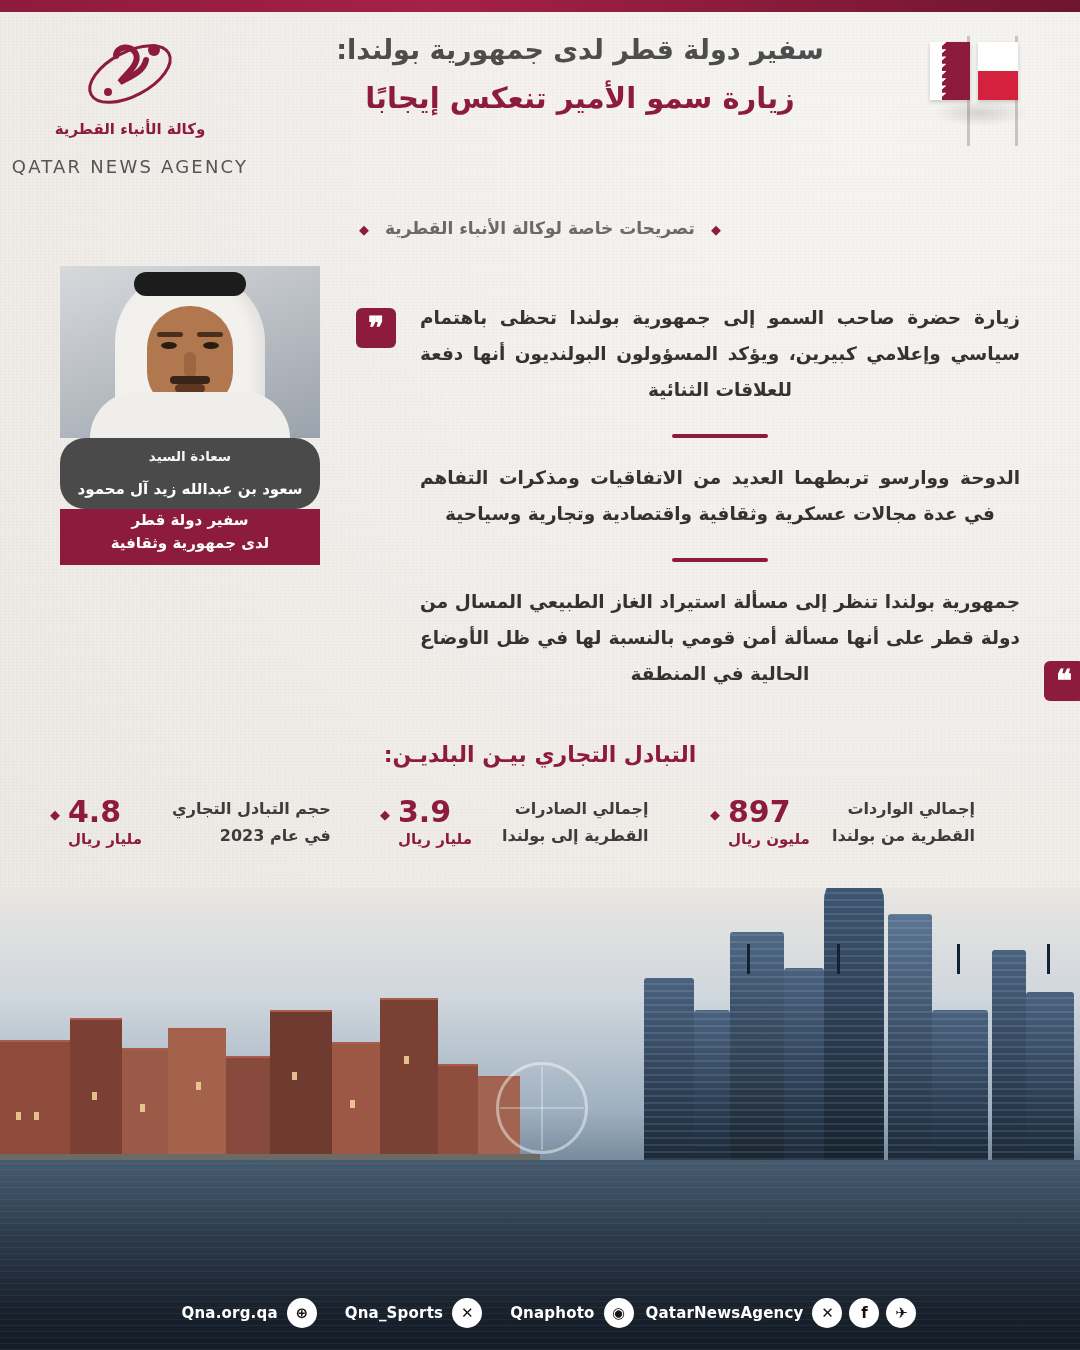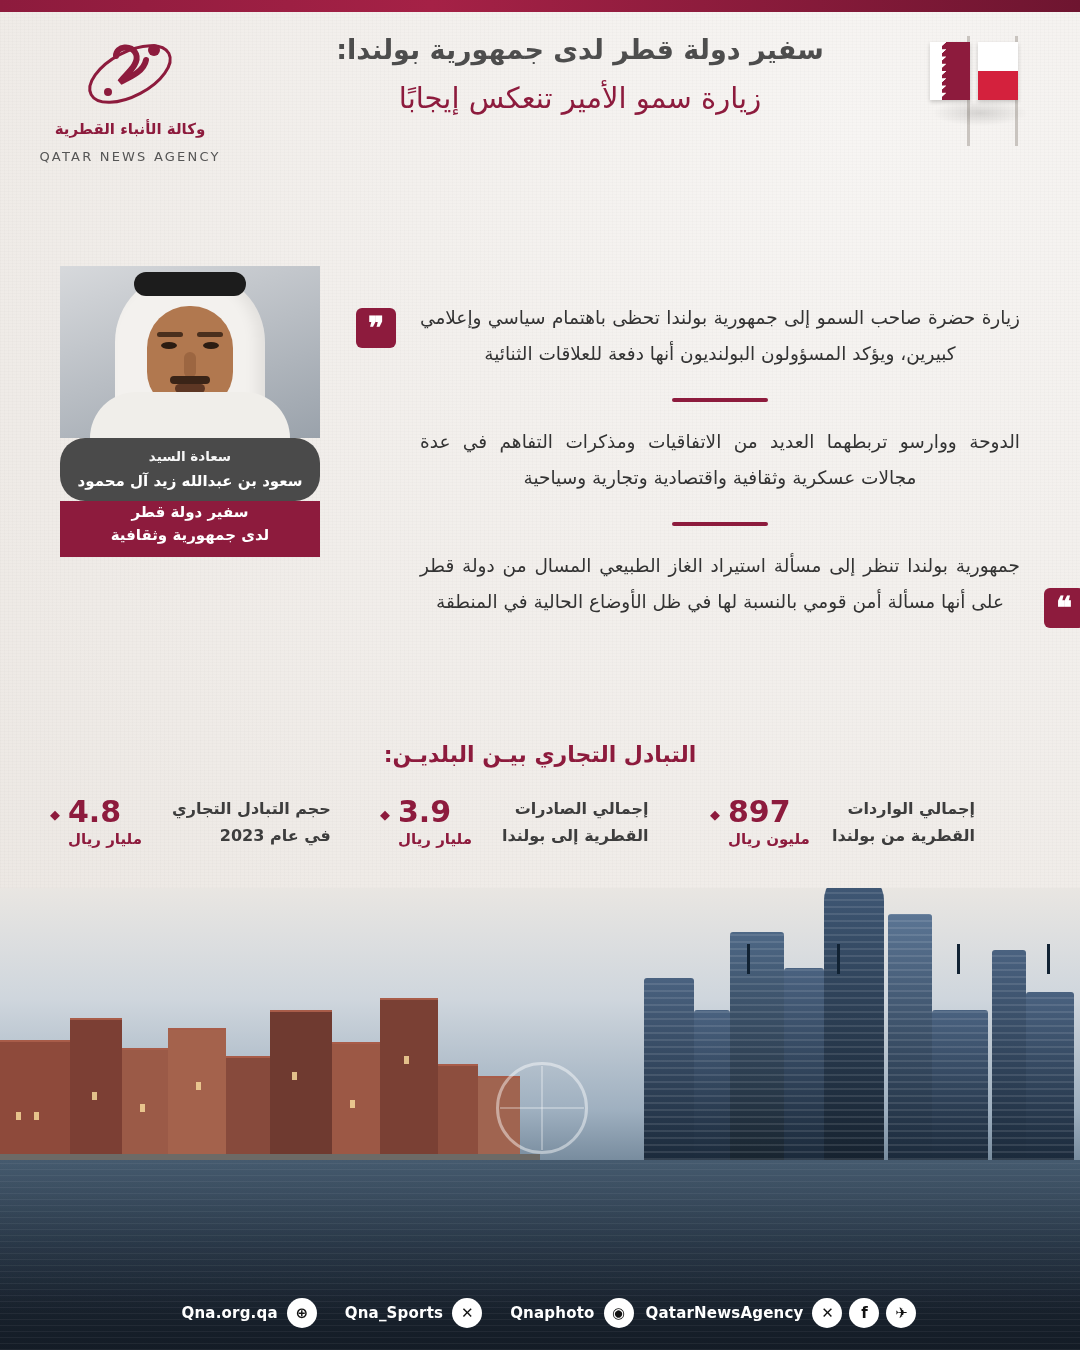--- a/index.html
+++ b/index.html
@@ -48,38 +48,38 @@
       linear-gradient(135deg, #fff 50%, transparent 50%) 0 0/9px 7.25px repeat-y;}
   .flag-shadow{
     position:absolute; right:8px; top:64px; width:96px; height:26px;
     background: radial-gradient(ellipse at center, rgba(0,0,0,.13), rgba(0,0,0,0) 70%);
   }
 
   
   .logo{ position:absolute; top:30px; left:0; width:260px; text-align:center; z-index:7;}
   .logo-mark{ width:96px; height:86px; margin:0 auto 4px; position:relative;}
   .logo-txt-ar{ font-size:15px; color:#8d1b3d; font-weight:bold; letter-spacing:.5px;}
-  .logo-txt-en{ font-size:13px; color:#555; letter-spacing:2.2px; margin-top:11px;}
+  .logo-txt-en{ font-size:18px; color:#555; letter-spacing:2.2px; margin-top:18px;}
 
   
   .head{ position:absolute; top:30px; right:180px; width:640px; text-align:center; z-index:7;}
   .head h1{ font-size:27px; color:#4d4d4d; font-weight:bold; line-height:1.45;}
-  .head h2{ font-size:29px; color:#8d1b3d; font-weight:normal; line-height:1.5; margin-top:8px;}
+  .head h2{ font-size:29px; color:#8d1b3d; font-weight:bold; line-height:1.5; margin-top:8px;}
 
   
   .sub{ position:absolute; top:218px; right:0; width:1080px; text-align:center; z-index:7;
         color:#6a6a6a; font-size:17px; font-weight:bold;}
   .sub .dia{ color:#8d1b3d; font-size:13px; vertical-align:middle; margin:0 10px;}
 
   
   .quotes{ position:absolute; top:300px; right:60px; width:600px; z-index:7;}
   .q{ position:relative; }
   .q p{
     font-size:18.5px; line-height:1.95; color:#333;
-    text-align:justify; text-align-last:center; font-weight:normal;
+    text-align:justify; text-align-last:center; font-weight:bold;
     letter-spacing:.1px;
   }
   .divider{ width:96px; height:4px; background:#8d1b3d; margin:26px auto 22px; border-radius:2px;}
   .qmark{
     position:absolute; width:40px; height:40px; background:#8d1b3d; color:#fff;
     border-radius:6px; font-size:30px; line-height:40px; text-align:center;
     font-family:"DejaVu Serif", serif; font-weight:bold;
   }
   .qm1{ top:8px; left:-64px; }
   .qm2{ bottom:-8px; right:-64px; }
@@ -114,21 +114,21 @@
   .ph-mouth{ position:absolute; top:78px; left:50%; transform:translateX(-50%); width:30px; height:9px; background:#5d3724; border-radius:5px;}
   .ph-mous{ position:absolute; top:70px; left:50%; transform:translateX(-50%); width:40px; height:8px; background:#3a2417; border-radius:4px;}
   .ph-beard{ position:absolute; top:86px; left:50%; transform:translateX(-50%); width:66px; height:34px; background:#40291a; border-radius:0 0 34px 34px; opacity:.85;}
   .ph-shoulder{
     position:absolute; bottom:0; left:50%; transform:translateX(-50%);
     width:200px; height:46px; background:#f0eeea; border-radius:60px 60px 0 0;
   }
 
   .name-box{ background:#4a4a4a; color:#fff; text-align:center; padding:10px 8px 11px;border-radius:25px;}
   .name-box .ttl{ font-size:13.5px; font-weight:bold; opacity:.95;}
-  .name-box .nm{ font-size:15px; font-weight:bold; margin-top:8px;}
+  .name-box .nm{ font-size:15px; font-weight:bold; margin-top:16px;}
   .role-box{ background:#8d1b3d; color:#fff; text-align:center; padding:0 8px 11px;}
   .role-box div{ font-size:15px; font-weight:bold; line-height:1.5;}
 
   .side-quote{ margin-top:22px; text-align:center; color:#3d3d3d;
                font-size:15px; line-height:1.85; font-weight:bold; position:relative; padding:0 6px;}
   .side-quote .mk{ color:#8d1b3d; font-family:"DejaVu Serif",serif; font-size:22px; font-weight:bold;}
 
   
   .trade-title{ position:absolute; top:742px; width:1080px; text-align:center; z-index:7;
                 color:#8d1b3d; font-size:22px; font-weight:bold; letter-spacing:.3px;}
@@ -209,20 +209,25 @@
     </div>
     <div class="logo-txt-ar">وكالة الأنباء القطرية</div>
     <div class="logo-txt-en">QATAR NEWS AGENCY</div>
   </div>
 
   <div class="head">
     <h1>سفير دولة قطر لدى جمهورية بولندا:</h1>
     <h2>زيارة سمو الأمير تنعكس إيجابًا</h2>
   </div>
 
+  <div class="sub">
+    <span class="dia">◆</span>
+    <span>تصريحات خاصة لوكالة الأنباء القطرية</span>
+    <span class="dia">◆</span>
+  </div>
 
   <div class="quotes">
     <div class="q">
       <div class="qmark qm1">❞</div>
       <p>زيارة حضرة صاحب السمو إلى جمهورية بولندا تحظى باهتمام سياسي وإعلامي كبيرين، ويؤكد المسؤولون البولنديون أنها دفعة للعلاقات الثنائية</p>
     </div>
     <div class="divider"></div>
     <div class="q">
       <p>الدوحة ووارسو تربطهما العديد من الاتفاقيات ومذكرات التفاهم في عدة مجالات عسكرية وثقافية واقتصادية وتجارية وسياحية</p>
     </div>

